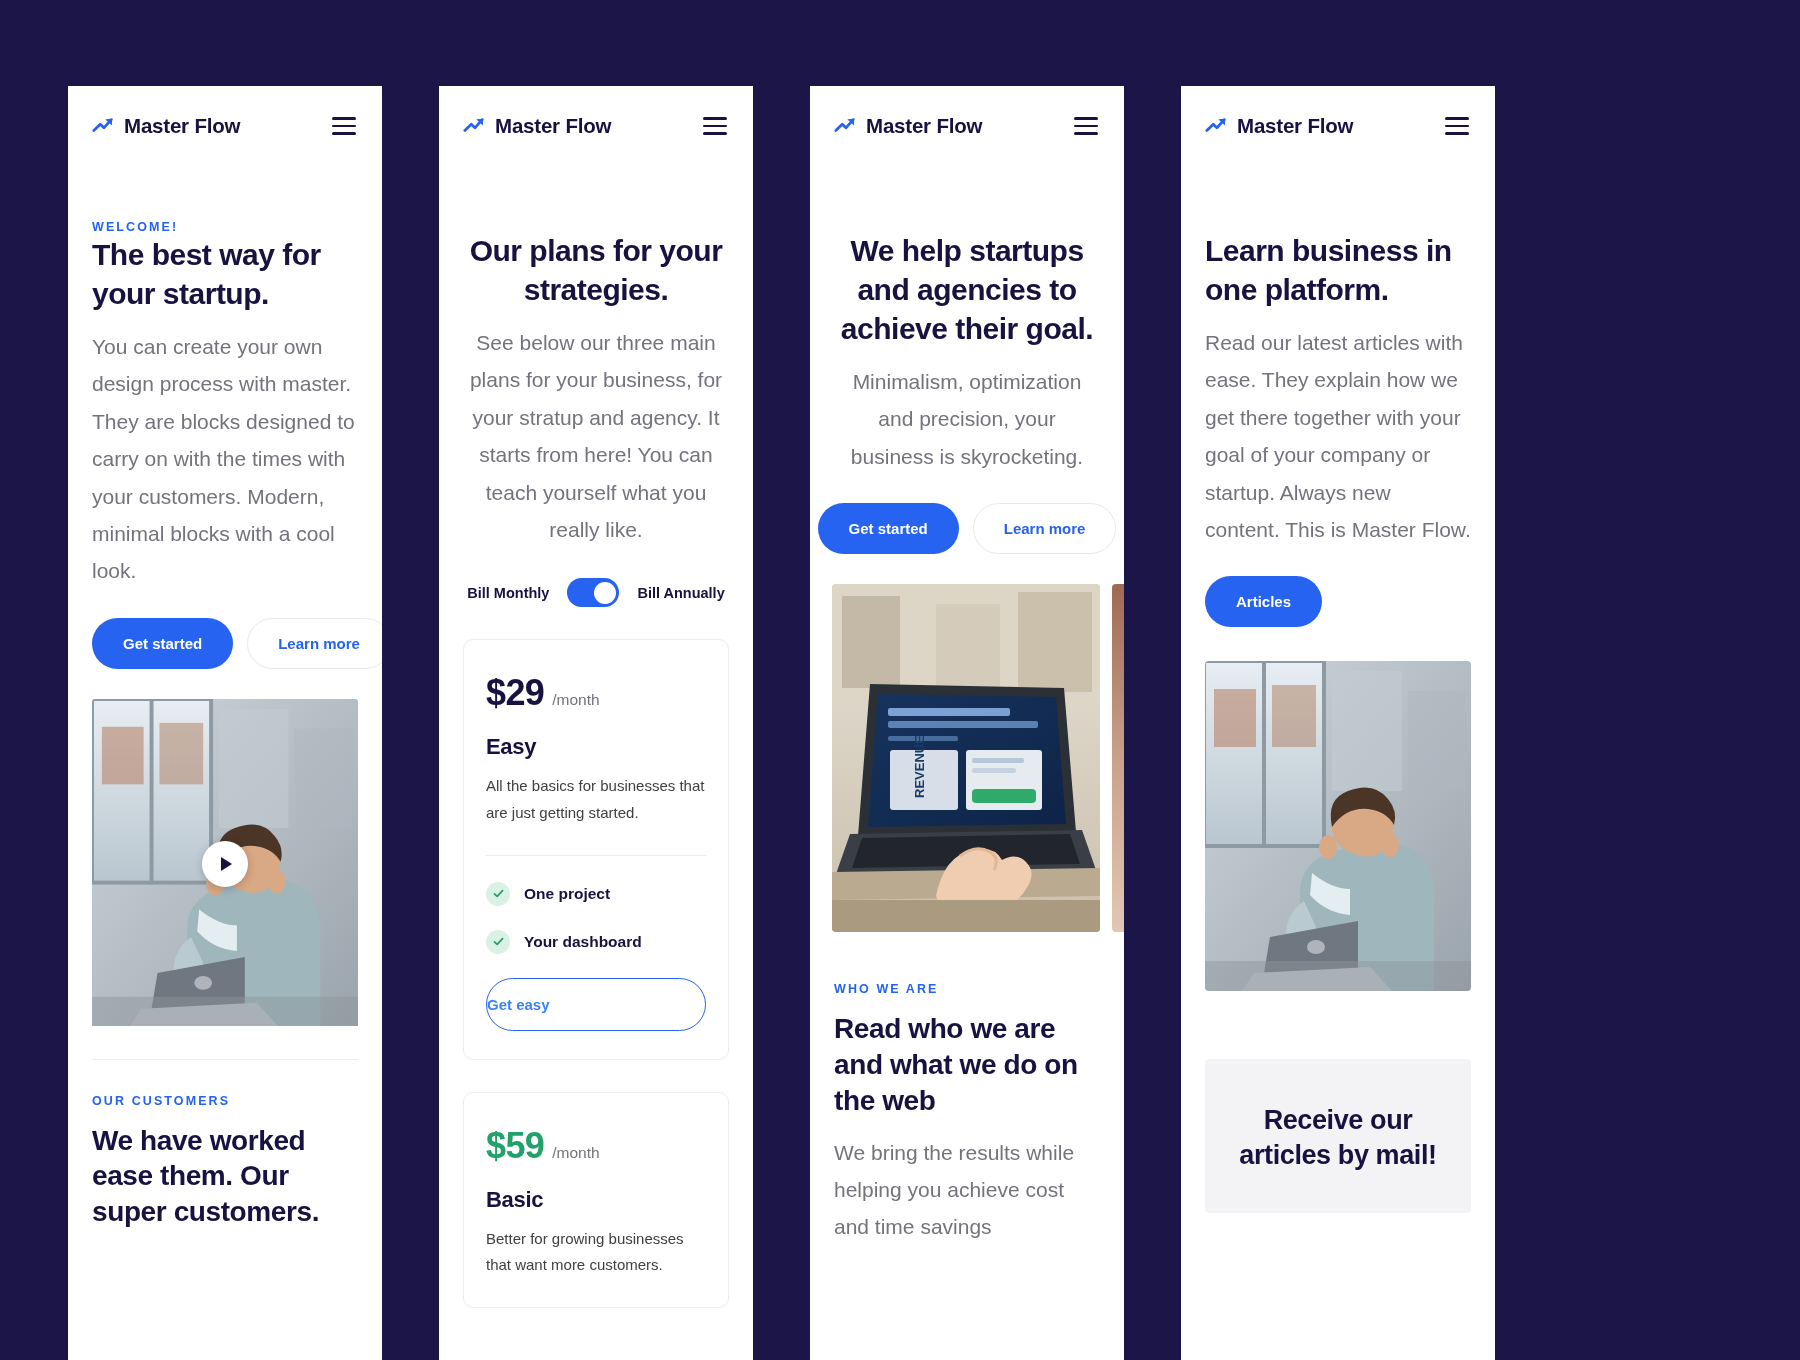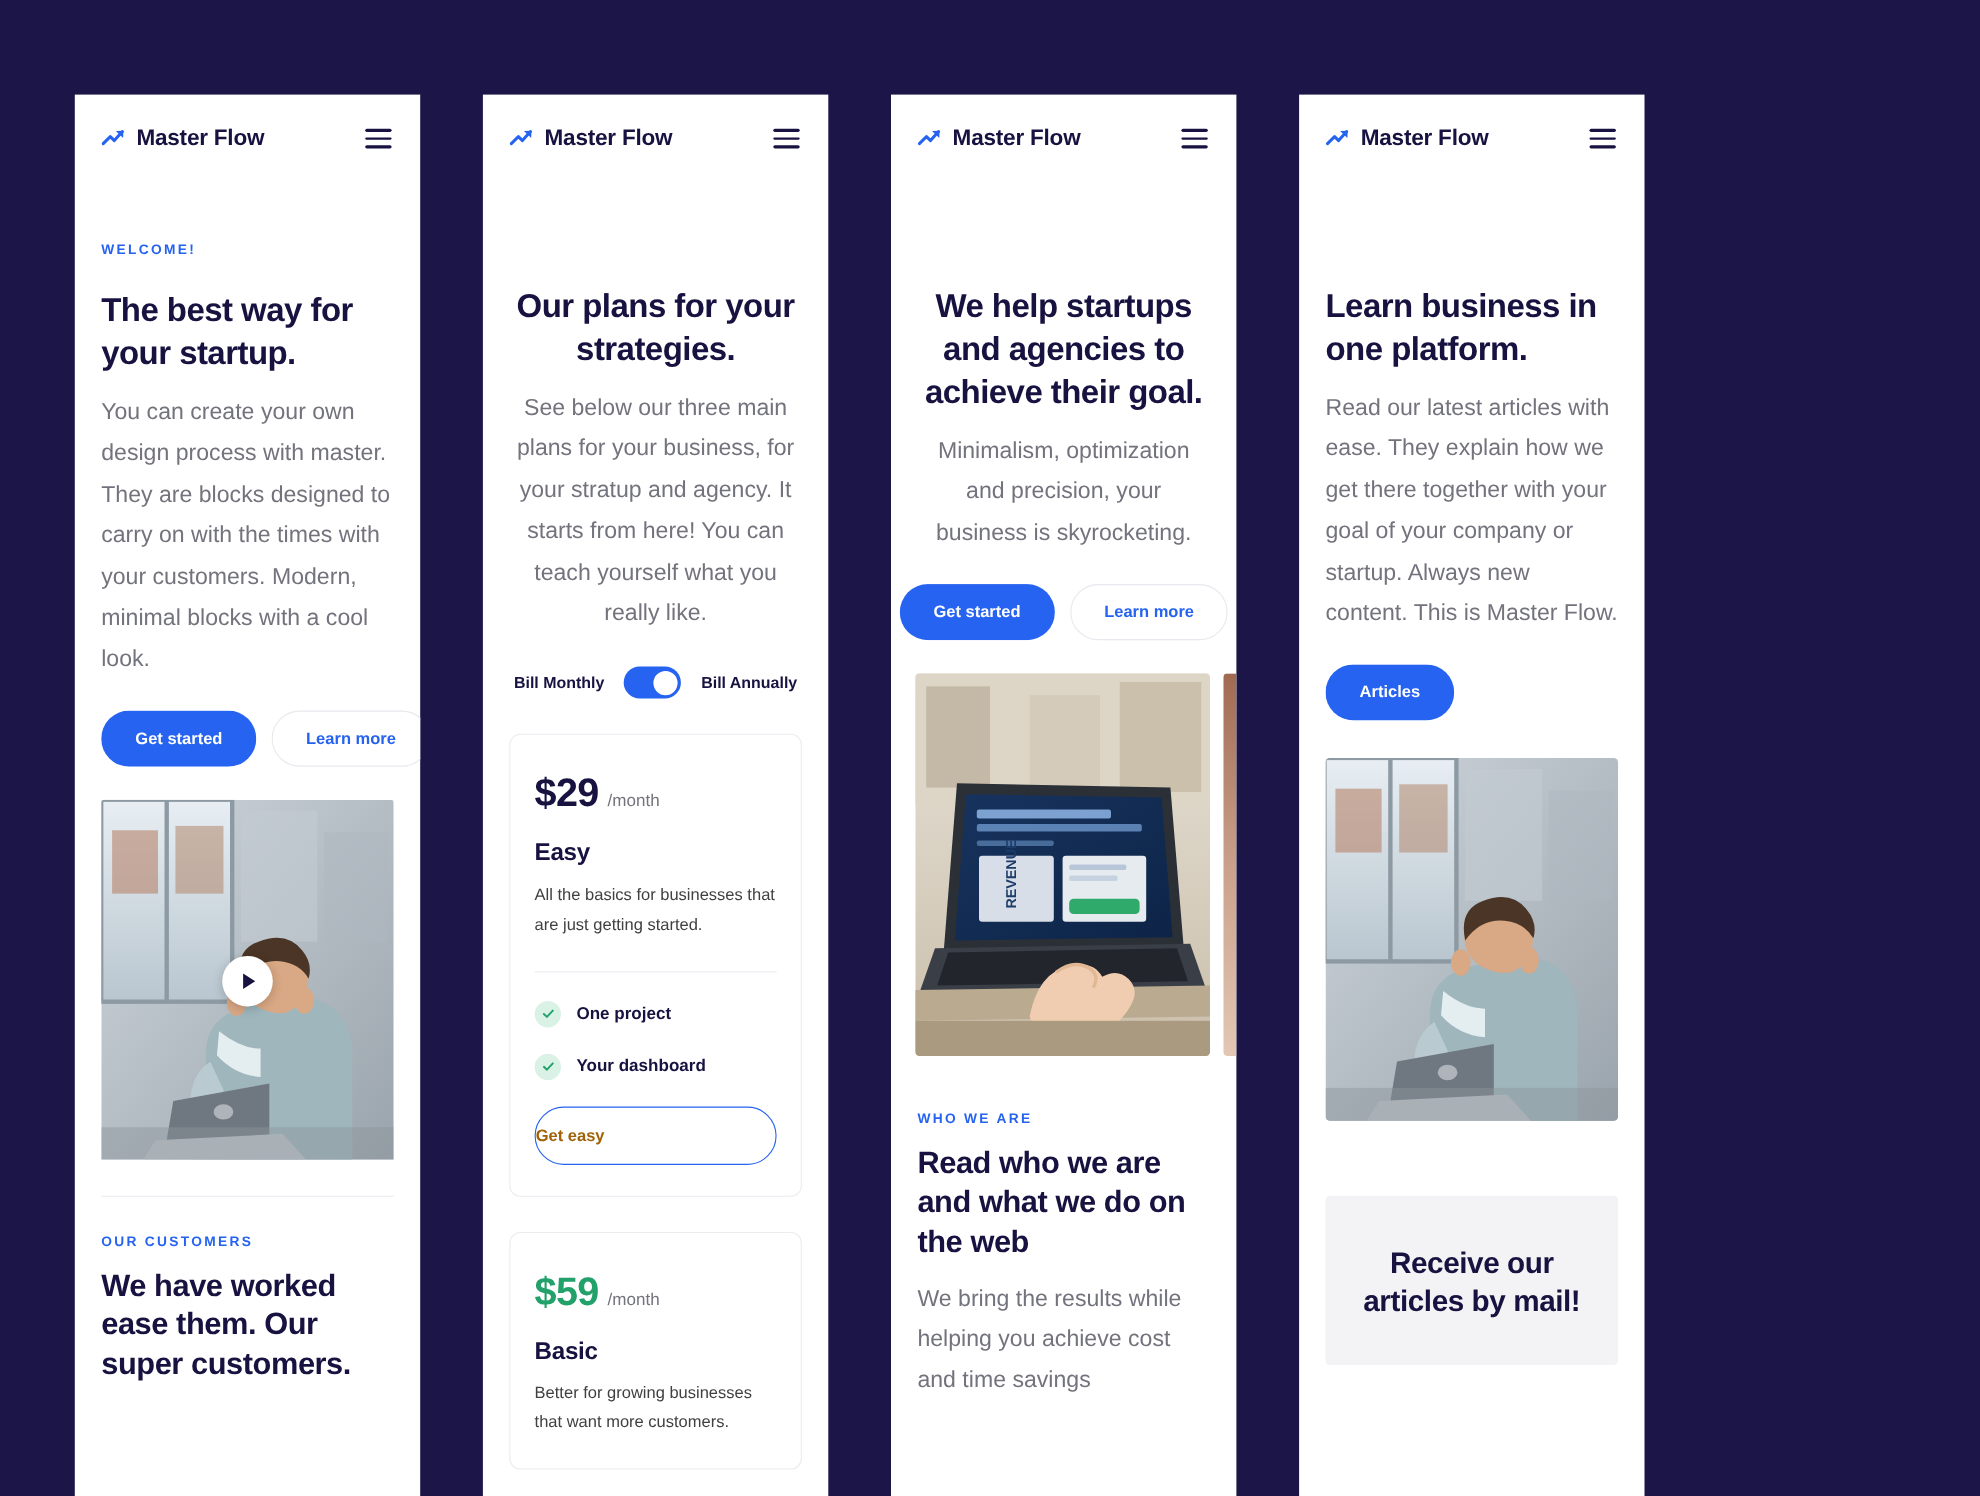--- a/index.html
+++ b/index.html
@@ -41,42 +41,42 @@
             justify-content: space-between; cursor: pointer; }
   .burger i { display:block; height: 2.6px; background: #171240; border-radius: 2px; }
 
   
   .eyebrow {
     font-size: 12.5px; font-weight: 700; color: #2563f0;
     letter-spacing: 2.1px; text-transform: uppercase;
   }
   h1.hero {
     font-size: 30px; line-height: 1.3; font-weight: 700;
-    color: #171240; letter-spacing: -0.5px; margin-top: 29px;
+    color: #171240; letter-spacing: -0.5px; margin-top: 1px;
   }
   h2.sect {
     font-size: 28px; line-height: 1.28; font-weight: 700;
     color: #171240; letter-spacing: -0.4px; margin-top: 15px;
   }
   p.body {
     font-size: 21px; line-height: 1.78; color: #73737d;
     margin-top: 15px;
   }
   .center { text-align: center; }
 
   
   .btn-row { display: flex; gap: 14px; margin-top: 28px; }
   .btn {
     border-radius: 999px; font-size: 15px; font-weight: 700;
     padding: 16px 30px; cursor: pointer; border: 1.6px solid transparent;
     white-space: nowrap; display: inline-flex; align-items: center; justify-content: center;
   }
   .btn-primary { background: #2563f0; color: #ffffff; }
   .btn-ghost { background: #ffffff; color: #2563f0; border-color: #e8e8ee; }
-  .btn-outline { background: #ffffff; color: #a16207; border-color: #2563f0; }
+  .btn-outline { background: #ffffff; color: #3b82f6; border-color: #2563f0; }
 
   
   .p1-body { padding: 0 24px; }
   .p1-spacer { height: 82px; }
   .media {
     margin-top: 30px; height: 330px; border-radius: 3px; overflow: hidden;
     position: relative;
   }
   .photo { position: absolute; inset: 0; }
   .play {

